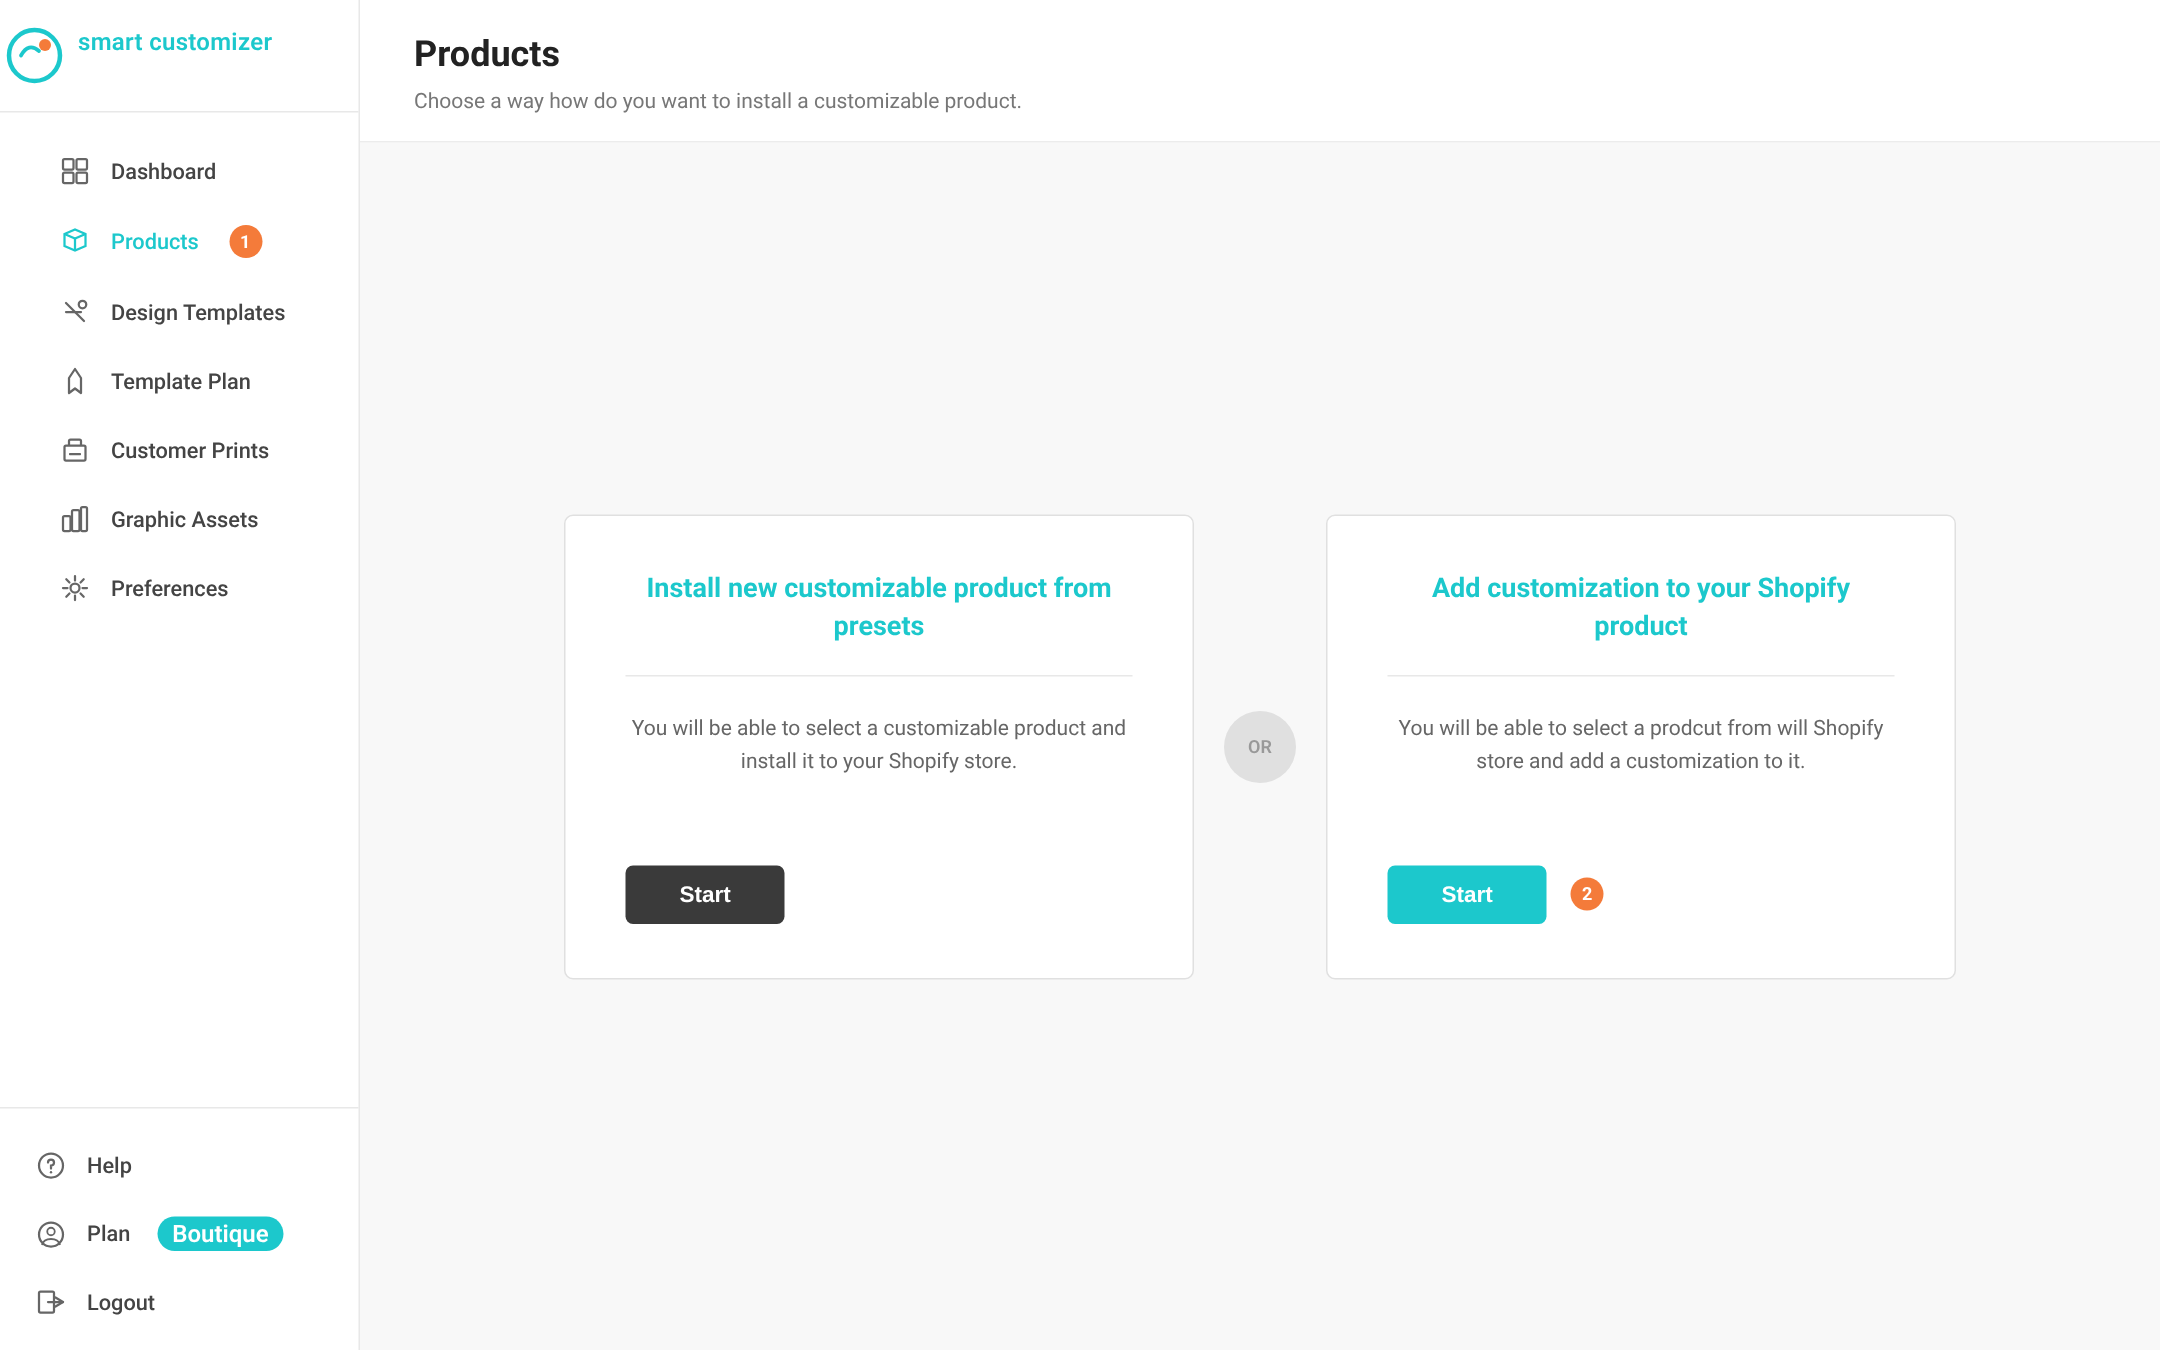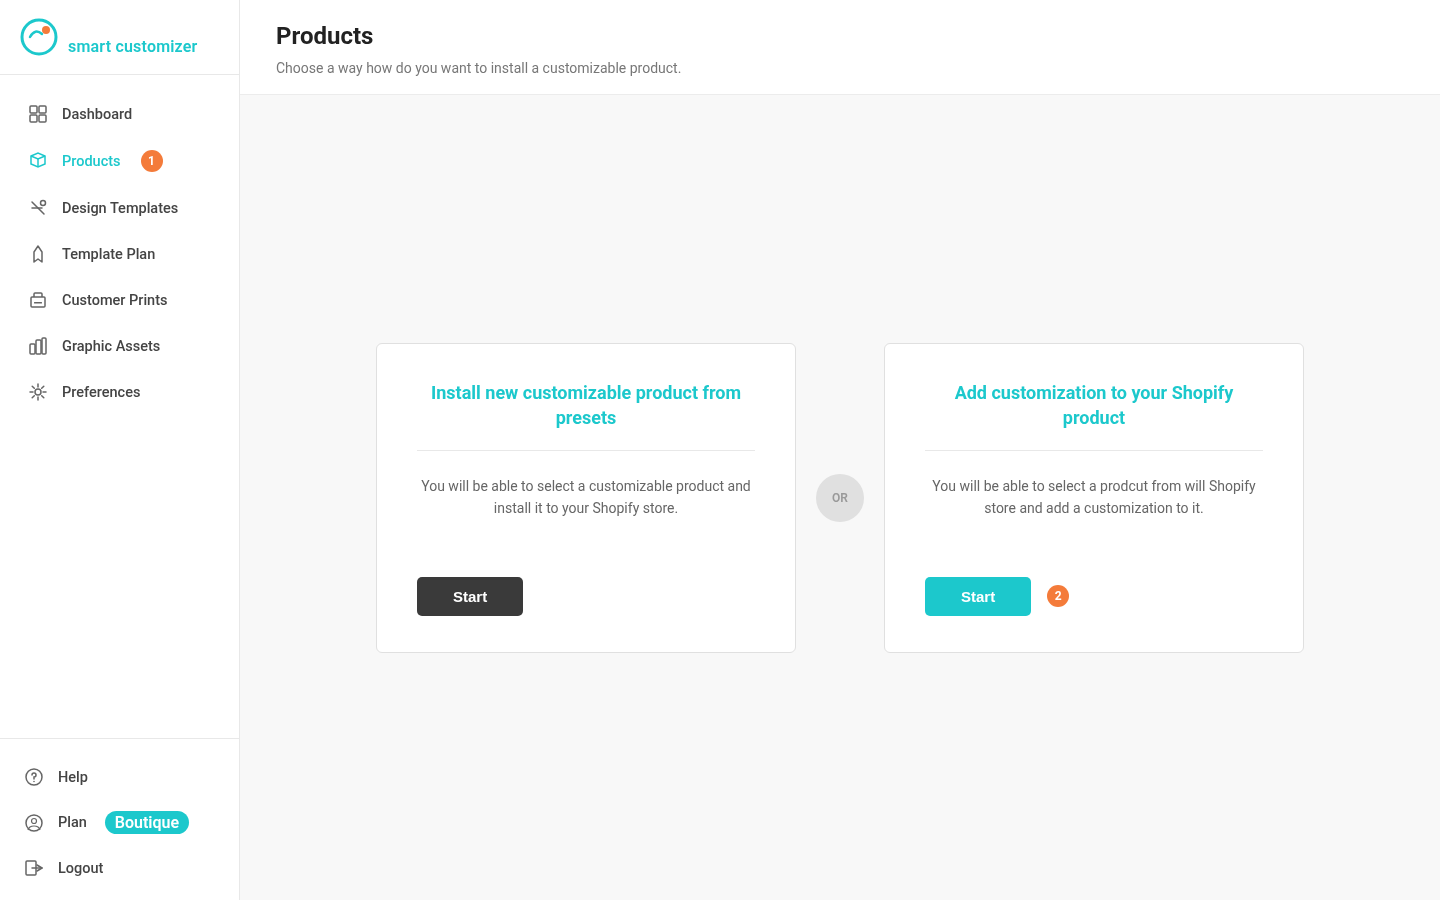--- a/index.html
+++ b/index.html
@@ -10,39 +10,39 @@
       width: 240px;
       min-width: 240px;
       background: #ffffff;
       display: flex;
       flex-direction: column;
       border-right: 1px solid #e8e8e8;
       height: 100%;
     }
     .logo-area {
       display: flex;
-      align-items: flex-end;
-      padding: 18px 20px 18px 20px;
+      align-items: flex-start;
+      padding: 18px 20px 18px 4px;
       gap: 10px;
       border-bottom: 1px solid #e8e8e8;
     }
     .logo-icon {
       width: 38px;
       height: 38px;
     }
     .logo-text {
       color: #1cc8cc;
       font-size: 16px;
       font-weight: 600;
       letter-spacing: 0.2px;
     }
 
     .nav-section {
       flex: 1;
-      padding: 16px 4px;
+      padding: 16px 16px;
     }
     .nav-item {
       display: flex;
       align-items: center;
       padding: 13px 24px;
       gap: 14px;
       cursor: pointer;
       color: #444;
       font-size: 14.5px;
       font-weight: 500;

